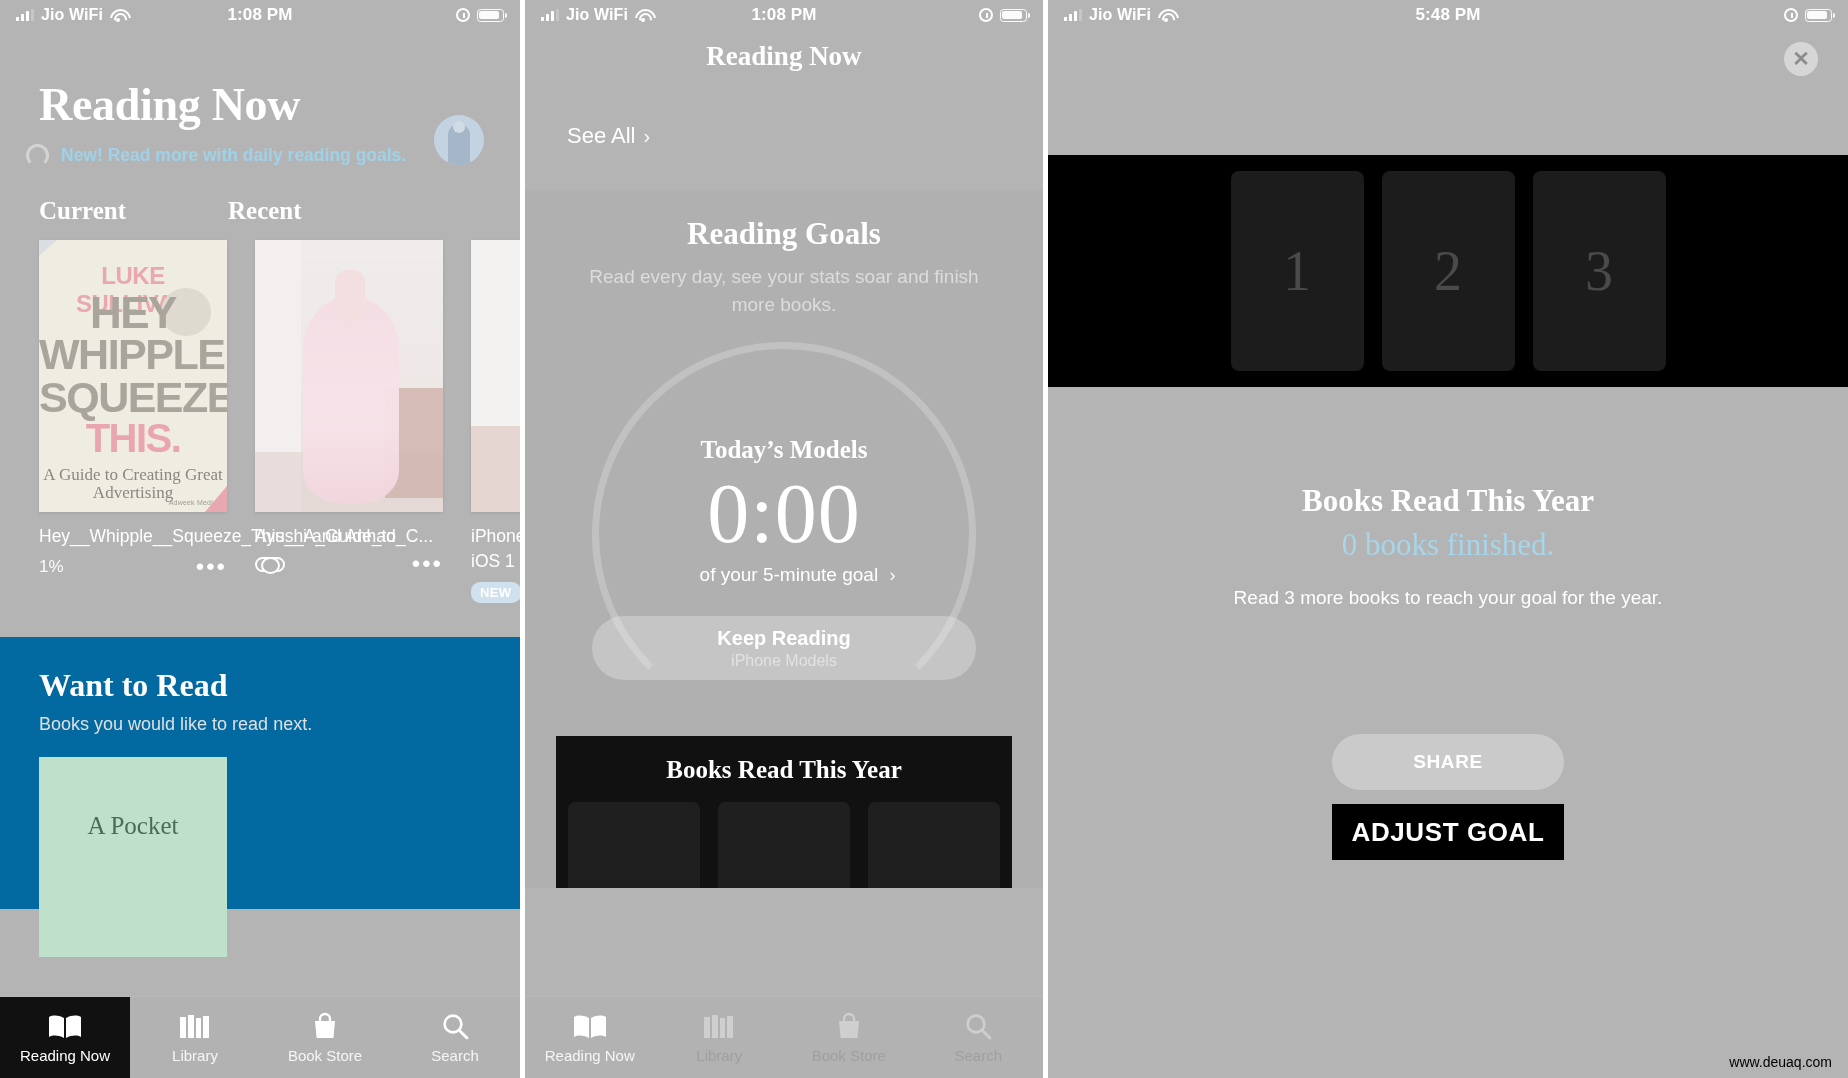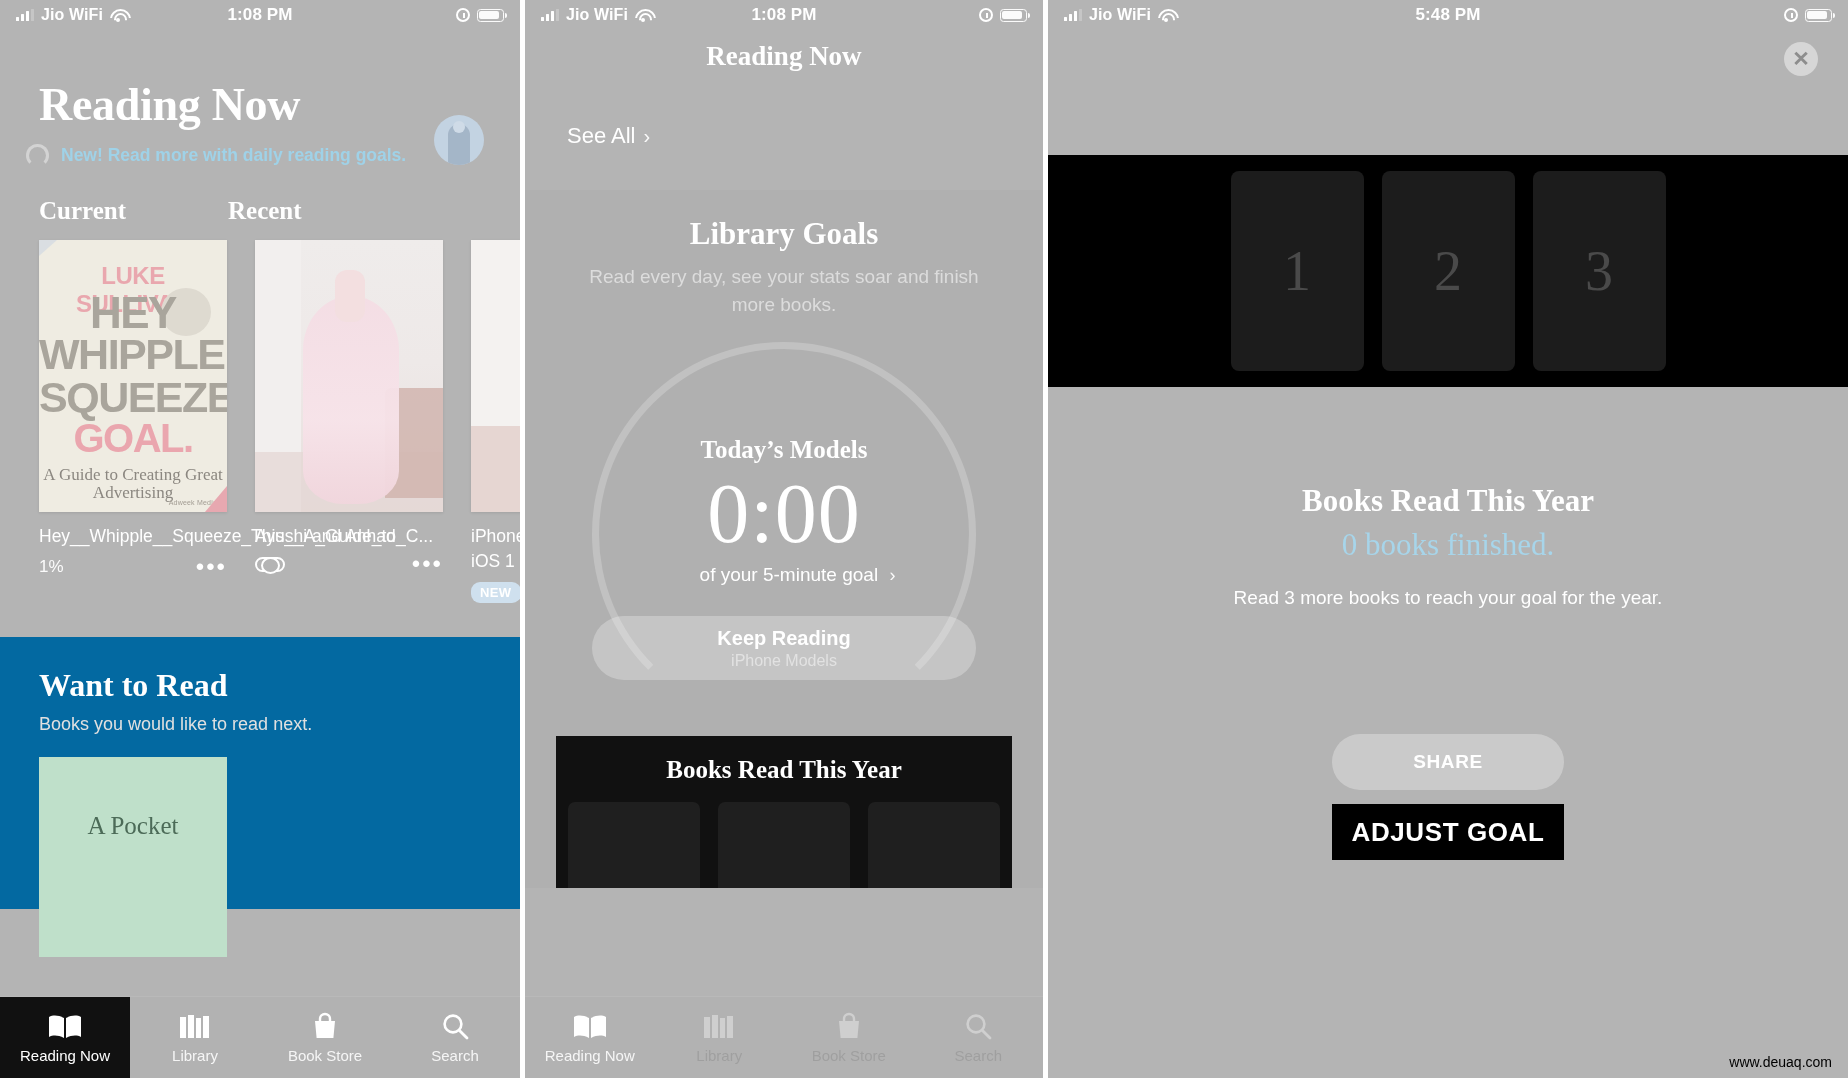--- a/index.html
+++ b/index.html
@@ -282,21 +282,21 @@
 
       <div class="shelf">
         <div class="bookcell">
           <div class="cover book1">
             <span class="bk-edge"></span>
             <div class="bk-author">LUKE SULLIVAN</div>
             <div class="bk-face"></div>
             <div class="bk-t1">HEY</div>
             <div class="bk-t2">WHIPPLE,</div>
             <div class="bk-t3">SQUEEZE</div>
-            <div class="bk-t4">GOAL.</div>
+            <div class="bk-t4">THIS.</div>
             <div class="bk-sub">A Guide to Creating Great Advertising</div>
             <div class="bk-pub">Adweek Media</div>
             <span class="bk-corner"></span>
           </div>
           <div class="btitle">Hey__Whipple__Squeeze_This__A_Guide_to_C...</div>
           <div class="bmeta">
             <span class="pct">1%</span>
             <span class="dots">•••</span>
           </div>
         </div>
@@ -408,21 +408,21 @@
     <div class="p2-nav">Reading Now</div>
 
     <div class="seeall-band">
       <div class="seeall">
         <span>See All</span>
         <span class="chev">›</span>
       </div>
     </div>
 
     <div class="p2-main">
-      <div class="rg-title">Library Goals</div>
+      <div class="rg-title">Reading Goals</div>
       <div class="rg-sub">Read every day, see your stats soar and finish more books.</div>
 
       <div class="dial-wrap">
         <div class="dial"></div>
         <div class="today">Today’s Models</div>
         <div class="bigtime">0:00</div>
         <div class="goal-sub">
           <span>of your 5-minute goal</span>
           <span class="chev">›</span>
         </div>

